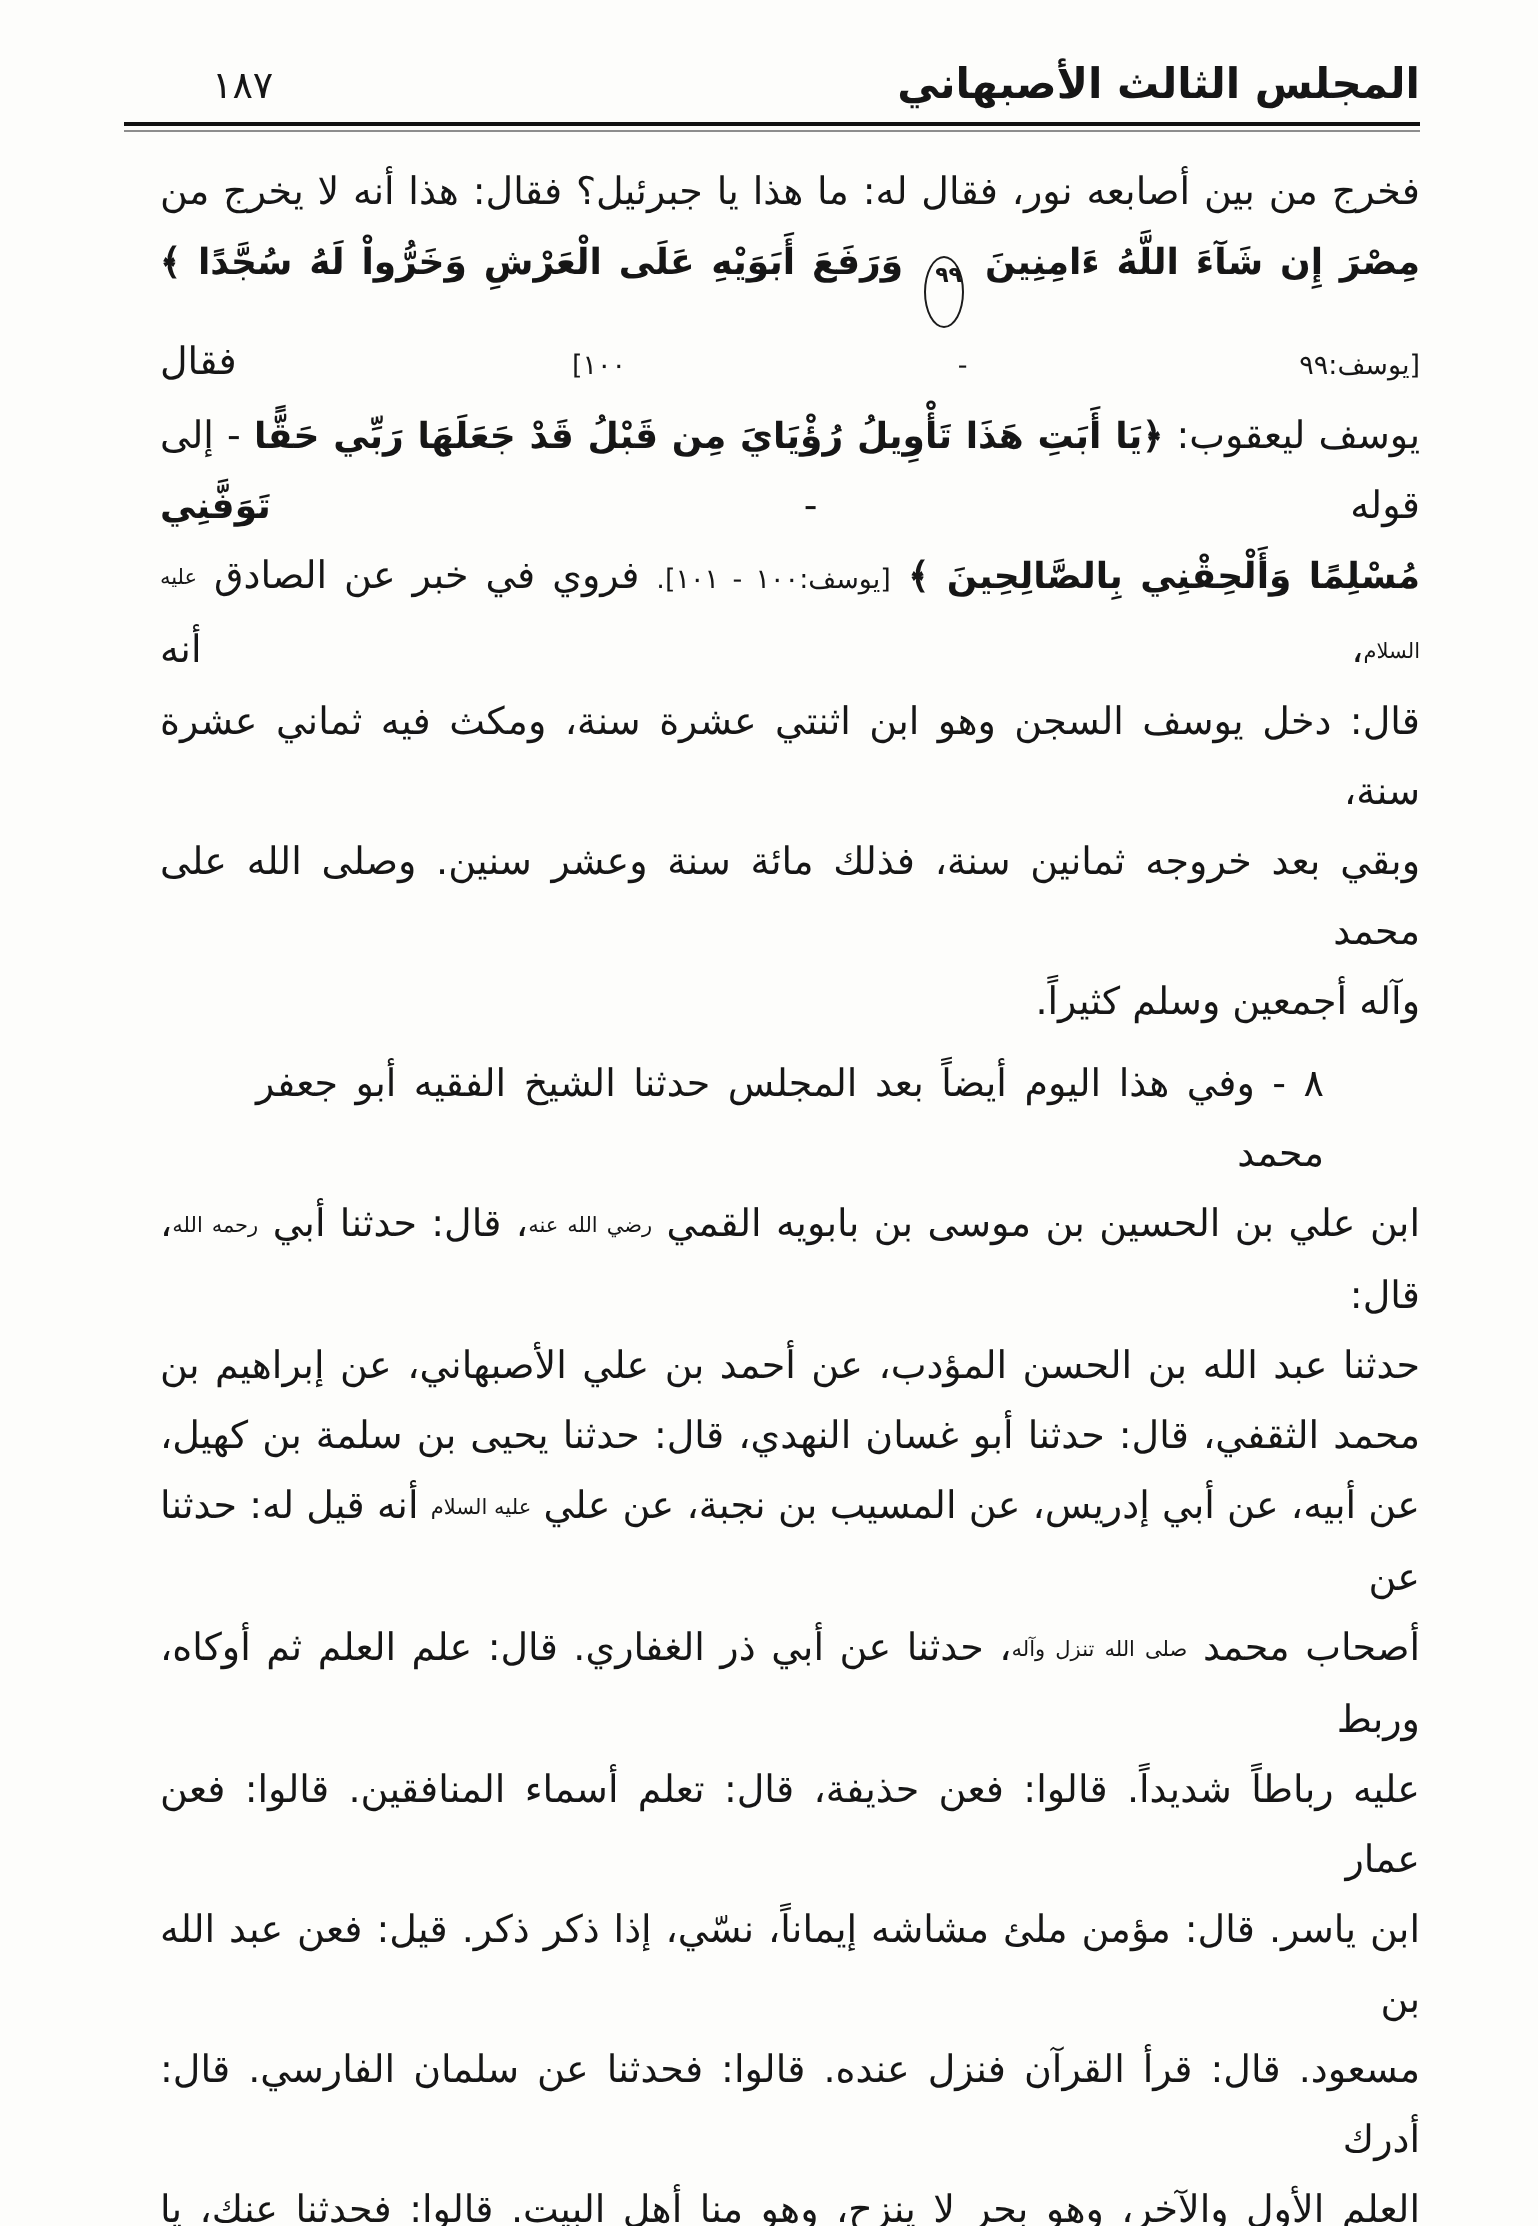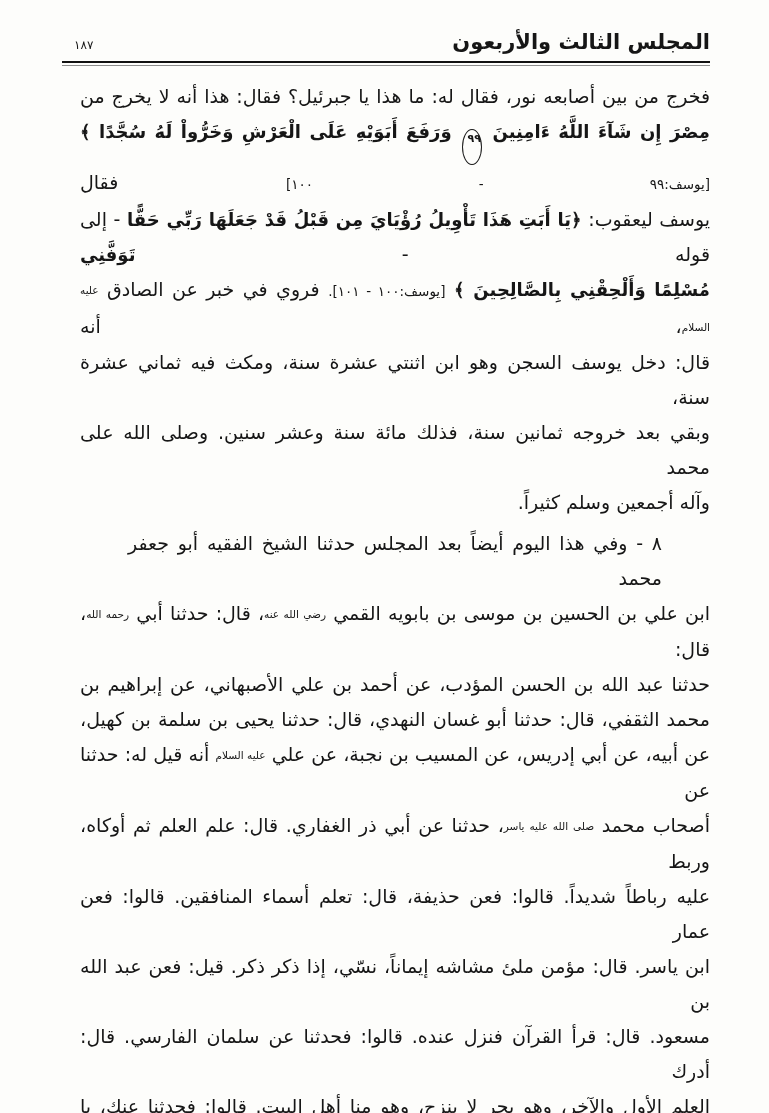--- a/index.html
+++ b/index.html
@@ -14,21 +14,21 @@
     overflow:hidden;
     box-sizing:border-box;
   }
   .header {
     display:flex;
     justify-content:space-between;
     align-items:baseline;
     padding:30px 59px 0 68px;
   }
   .title { font-size:21px; font-weight:bold; letter-spacing:0; }
-  .pagenum { font-size:12px; padding-left:6px; }
+  .pagenum { font-size:19px; padding-left:6px;margin-left:32px; }
   .rule {
     margin:7px 59px 0 62px;
     height:2px;
     border-top:2px solid #111;
     border-bottom:1px solid #8d8d8d;
   }
   .body {
     padding:13px 59px 0 80px;
     font-size:19px;
     line-height:35px;
@@ -54,21 +54,21 @@
     margin:0 2px;
     box-sizing:border-box;
   }
 </style>
 </head>
 <body>
 
 <div class="page">
 
   <div class="header">
-    <div class="title">المجلس الثالث والأربعون</div>
+    <div class="title">المجلس الثالث الأصبهاني</div>
     <div class="pagenum">١٨٧</div>
   </div>
   <div class="rule"></div>
 
   <div class="body">
 
     <div class="para">
       <div class="ln">فخرج من بين أصابعه نور، فقال له: ما هذا يا جبرئيل؟ فقال: هذا أنه لا يخرج من</div>
       <div class="ln"><span class="quran">مِصْرَ إِن شَآءَ اللَّهُ ءَامِنِينَ </span><span class="ayah">٩٩</span><span class="quran"> وَرَفَعَ أَبَوَيْهِ عَلَى الْعَرْشِ وَخَرُّواْ لَهُ سُجَّدًا ﴾ </span><span class="ref">[يوسف:٩٩ - ١٠٠]</span><span> فقال</span></div>
       <div class="ln"><span>يوسف ليعقوب: </span><span class="quran">﴿يَا أَبَتِ هَذَا تَأْوِيلُ رُؤْيَايَ مِن قَبْلُ قَدْ جَعَلَهَا رَبِّي حَقًّا</span><span> - إلى قوله - </span><span class="quran">تَوَفَّنِي</span></div>
@@ -77,21 +77,21 @@
       <div class="ln">وبقي بعد خروجه ثمانين سنة، فذلك مائة سنة وعشر سنين. وصلى الله على محمد</div>
       <div class="ln end">وآله أجمعين وسلم كثيراً.</div>
     </div>
 
     <div class="para para2">
       <div class="ln indent">٨ - وفي هذا اليوم أيضاً بعد المجلس حدثنا الشيخ الفقيه أبو جعفر محمد</div>
       <div class="ln"><span>ابن علي بن الحسين بن موسى بن بابويه القمي </span><span class="hon">رضي الله عنه</span><span>، قال: حدثنا أبي </span><span class="hon">رحمه الله</span><span>، قال:</span></div>
       <div class="ln">حدثنا عبد الله بن الحسن المؤدب، عن أحمد بن علي الأصبهاني، عن إبراهيم بن</div>
       <div class="ln">محمد الثقفي، قال: حدثنا أبو غسان النهدي، قال: حدثنا يحيى بن سلمة بن كهيل،</div>
       <div class="ln"><span>عن أبيه، عن أبي إدريس، عن المسيب بن نجبة، عن علي </span><span class="hon">عليه السلام</span><span> أنه قيل له: حدثنا عن</span></div>
-      <div class="ln"><span>أصحاب محمد </span><span class="hon">صلى الله عليه ياسر</span><span>، حدثنا عن أبي ذر الغفاري. قال: علم العلم ثم أوكاه، وربط</span></div>
+      <div class="ln"><span>أصحاب محمد </span><span class="hon">صلى الله تنزل وآله</span><span>، حدثنا عن أبي ذر الغفاري. قال: علم العلم ثم أوكاه، وربط</span></div>
       <div class="ln">عليه رباطاً شديداً. قالوا: فعن حذيفة، قال: تعلم أسماء المنافقين. قالوا: فعن عمار</div>
       <div class="ln">ابن ياسر. قال: مؤمن ملئ مشاشه إيماناً، نسّي، إذا ذكر ذكر. قيل: فعن عبد الله بن</div>
       <div class="ln">مسعود. قال: قرأ القرآن فنزل عنده. قالوا: فحدثنا عن سلمان الفارسي. قال: أدرك</div>
       <div class="ln">العلم الأول والآخر، وهو بحر لا ينزح، وهو منا أهل البيت. قالوا: فحدثنا عنك، يا</div>
       <div class="ln end">أمير المؤمنين. قال: كنت إذا سألت أُعطيت، وإذا سكتّ ابتدئت.</div>
     </div>
 
   </div>
 </div>
 

